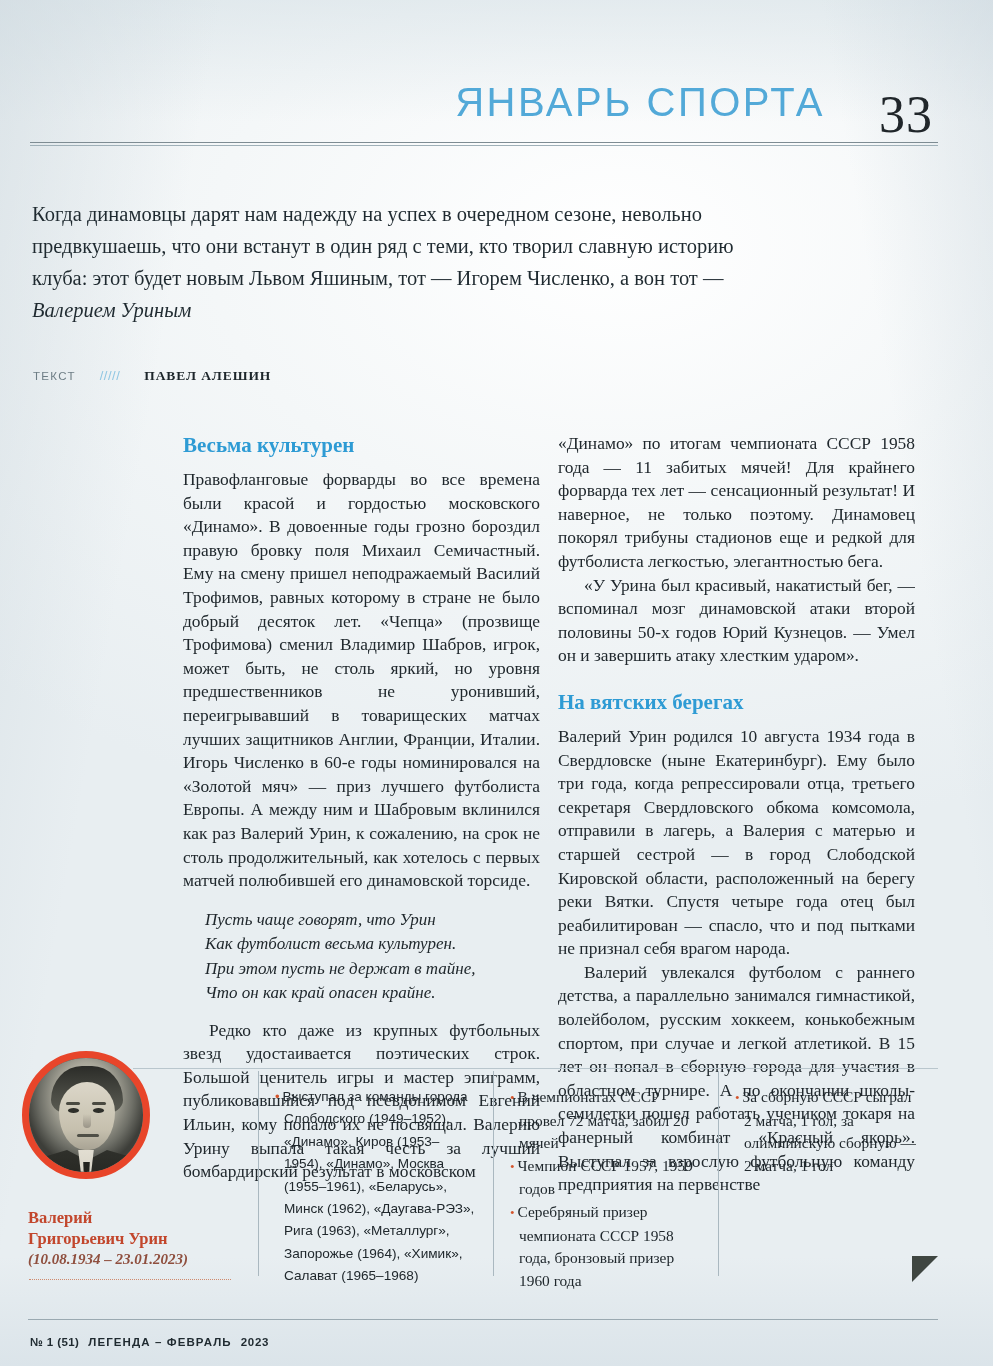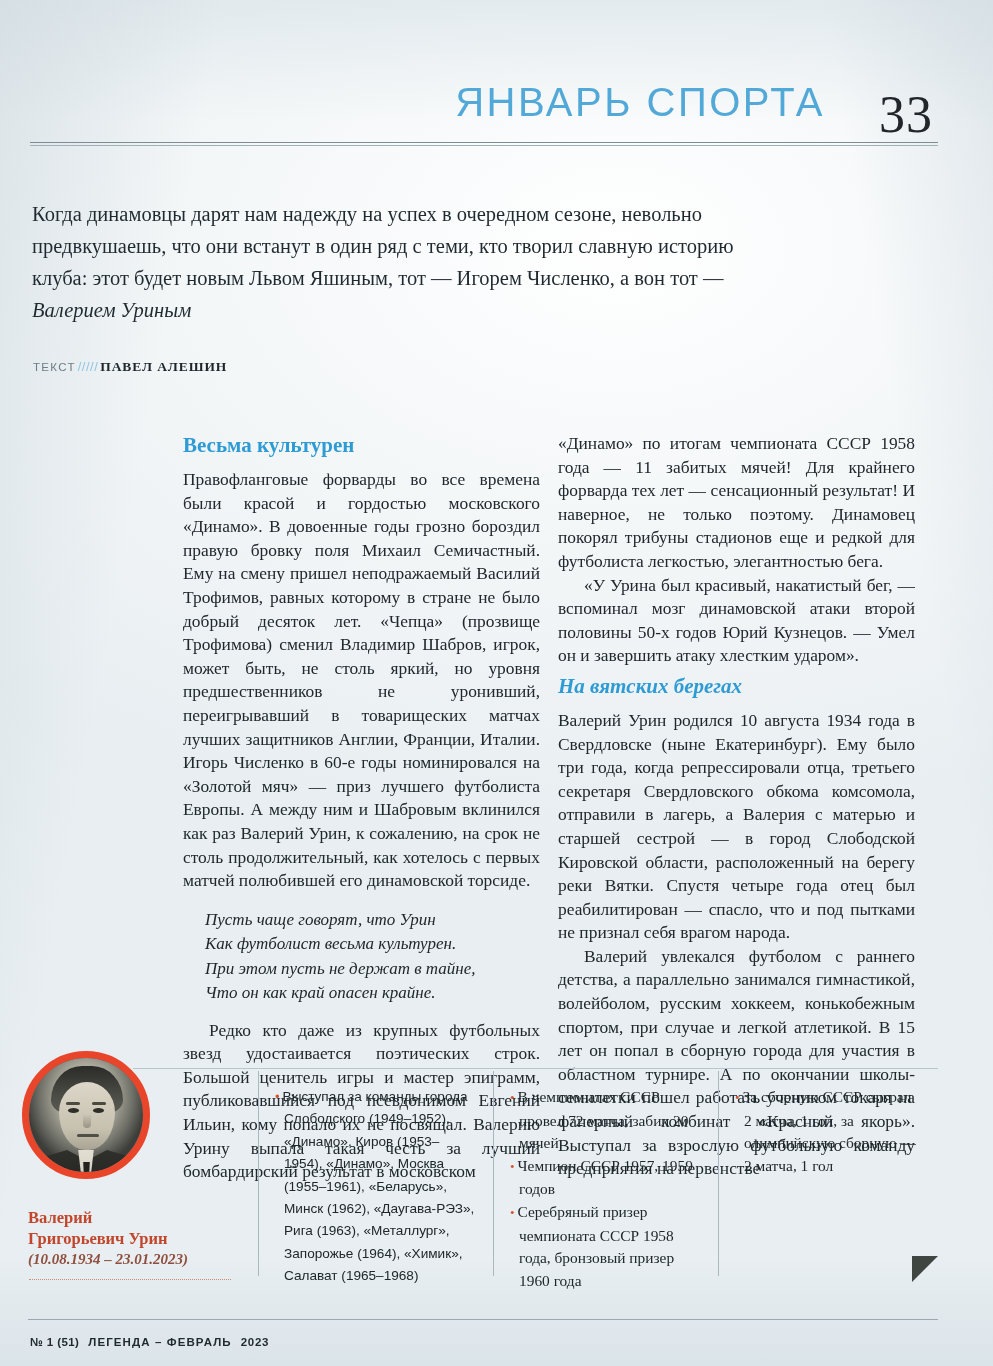--- a/index.html
+++ b/index.html
@@ -92,24 +92,24 @@
     font-size: 20.5px;
     line-height: 32px;
     color: #1f2a30;
   }
   .lede .ital { font-style: italic; }
 
   
   .byline {
     position: absolute;
     left: 33px;
-    top: 359px;
+    top: 368px;
     display: flex;
     align-items: baseline;
-    gap: 2px;
+    gap: 24px;
     text-align: right;
   }
   .byline-label {
     font-family: "Liberation Sans", sans-serif;
     font-size: 11.5px;
     letter-spacing: 1.3px;
     color: #6d7d85;
   }
   .byline-slashes {
     font-family: "Liberation Sans", sans-serif;
@@ -141,21 +141,21 @@
 
   .subhead {
     font-family: "Liberation Serif", serif;
     font-weight: bold;
     font-size: 21px;
     line-height: 26px;
     color: #2e9bd4;
     margin: 0 0 10px 0;
     text-align: left;
   }
-  .col-right .subhead { margin-top: 5px; font-style: italic; }
+  .col-right .subhead { margin-top: 21px; }
 
   .col p {
     margin: 0;
     text-indent: 26px;
   }
   .col p.noindent { text-indent: 0; }
 
   .poem {
     margin: 15px 0 13px 22px;
     font-style: italic;

